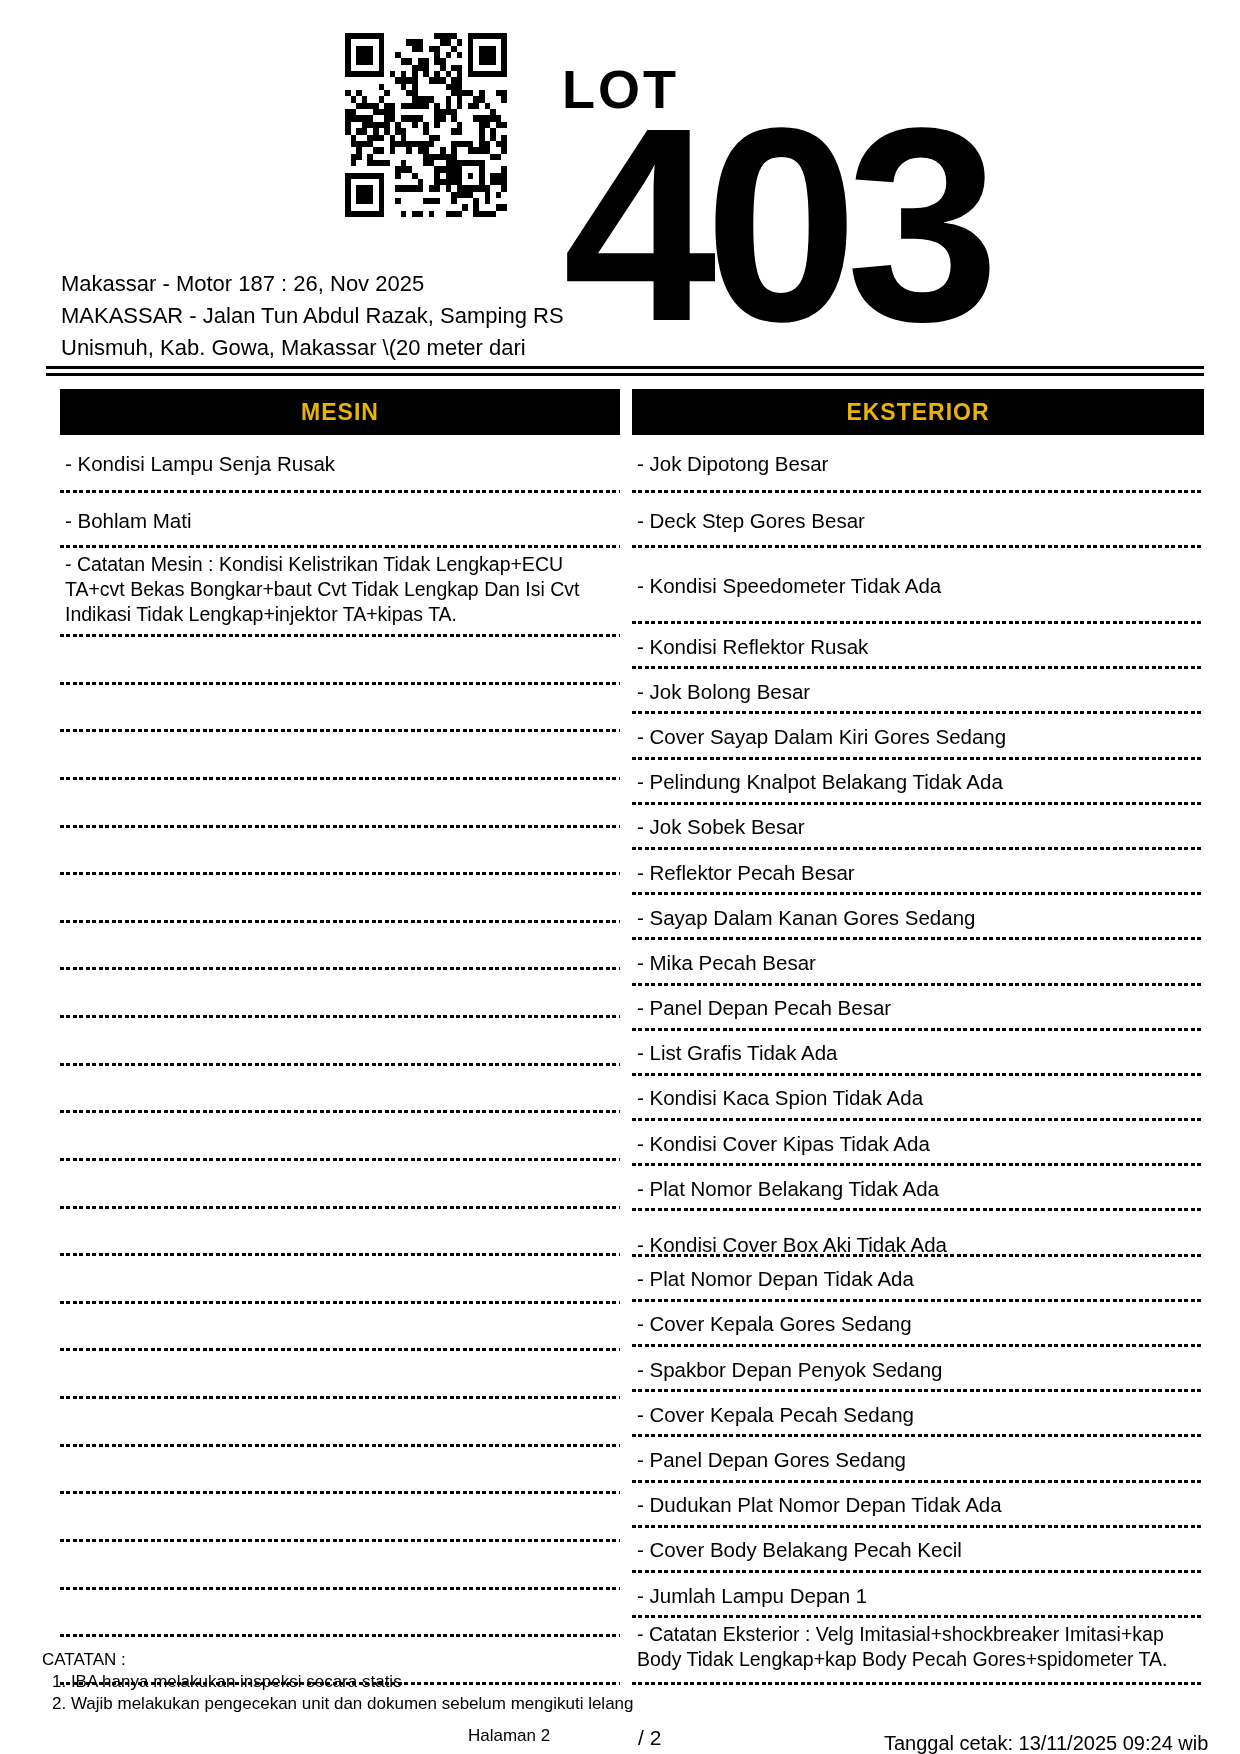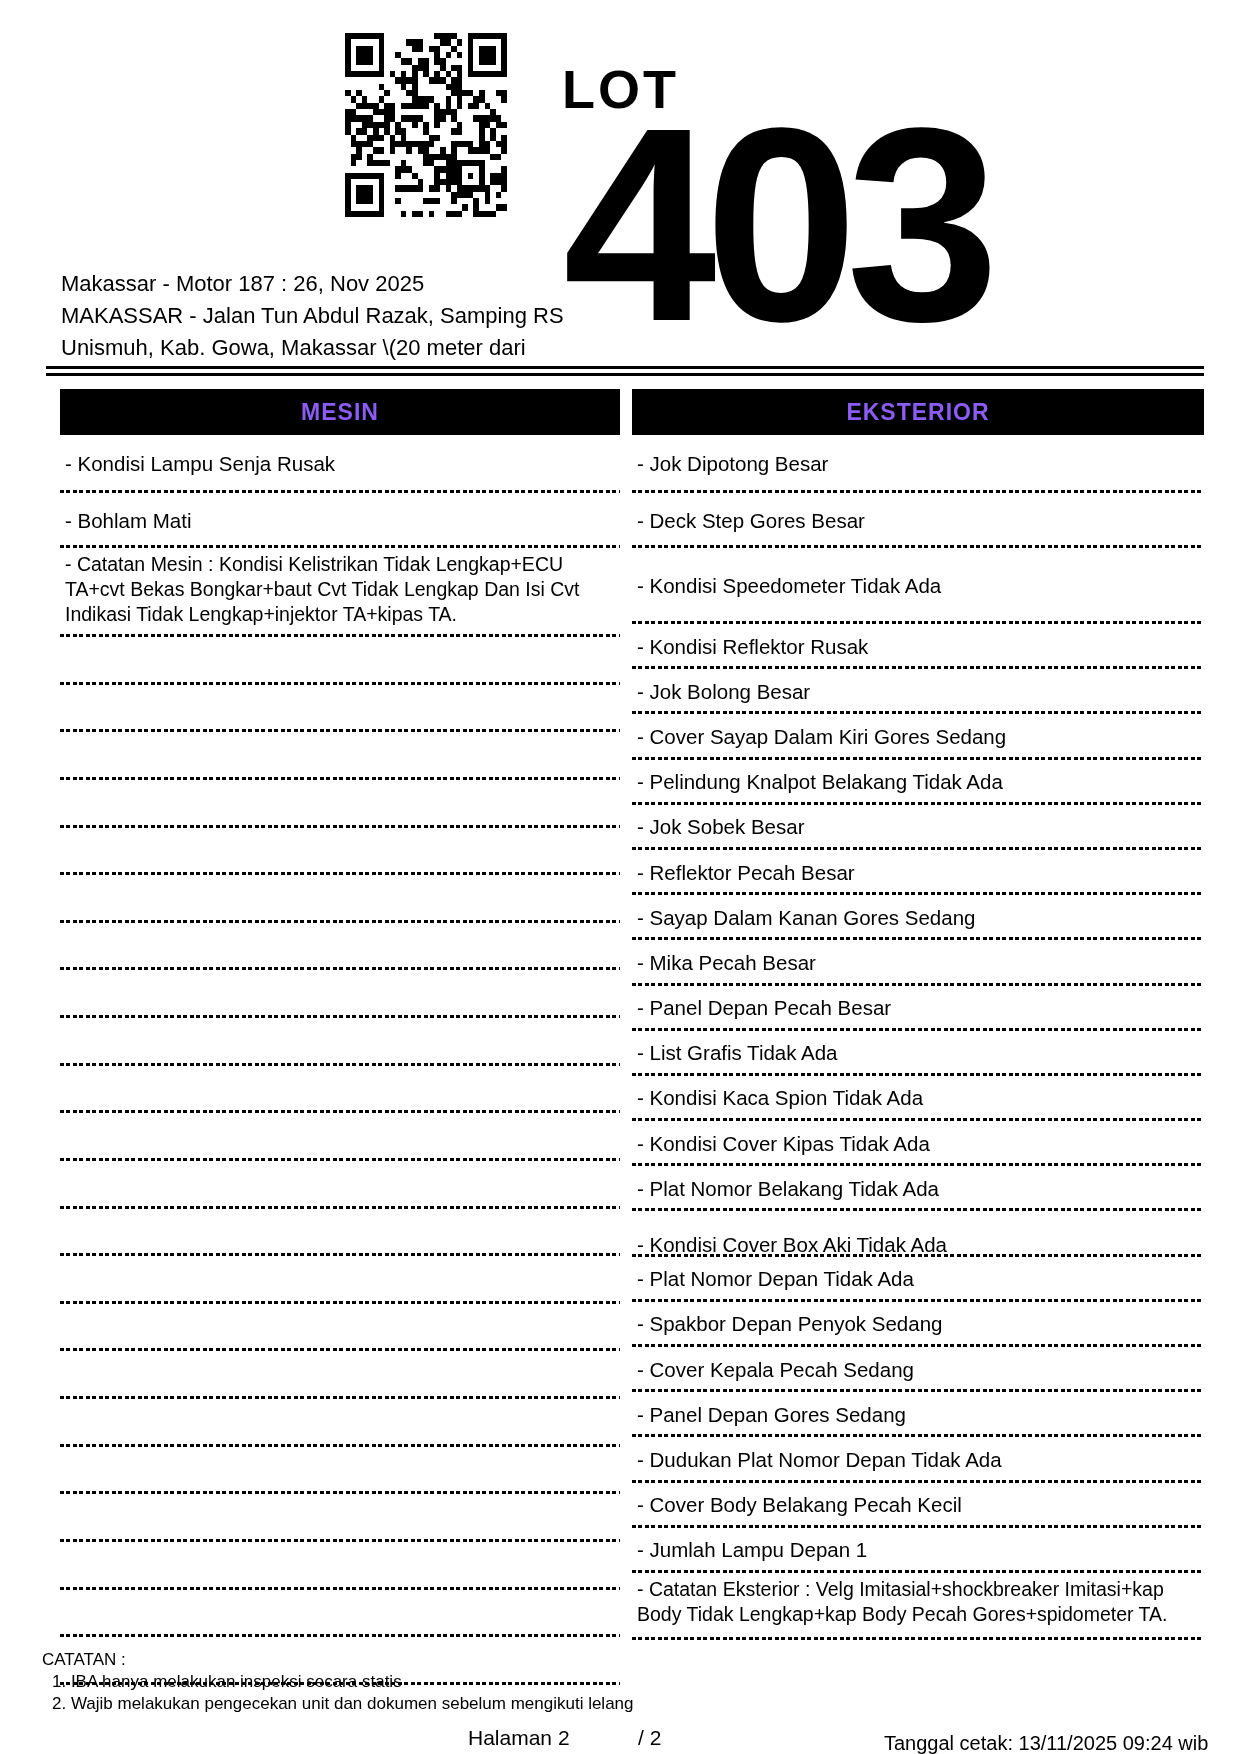--- a/index.html
+++ b/index.html
@@ -13,33 +13,33 @@
   .lot-label{position:absolute;left:562px;top:62px;font-size:54px;font-weight:700;letter-spacing:3px;line-height:1;}
   .lot-number{position:absolute;left:563px;top:86px;font-size:276px;font-weight:700;line-height:1;letter-spacing:-12px;}
   .address{position:absolute;left:61px;top:268px;font-size:22px;line-height:32px;}
   
   .rule{position:absolute;left:46px;top:366px;width:1158px;height:10px;box-sizing:border-box;
         border-top:3.5px solid #000;border-bottom:3.5px solid #000;}
   
   .table{position:absolute;left:60px;top:389px;width:1144px;display:flex;gap:12px;}
   .col-left{width:560px;}
   .col-right{width:572px;}
-  .colhead{height:46px;background:#000;color:#8b5cf6;display:flex;align-items:center;justify-content:center;
+  .colhead{height:46px;background:#000;color:#eab308;display:flex;align-items:center;justify-content:center;
            font-weight:700;font-size:23px;letter-spacing:1px;}
   .row{position:relative;display:flex;align-items:center;padding:0 5px;box-sizing:border-box;}
   .row::after{content:"";position:absolute;left:0;right:0;bottom:0;height:3px;
               background:repeating-linear-gradient(90deg,#000 0 4px,transparent 4px 6.5px);}
   .row-text{font-size:20.5px;}
   .row--note{align-items:flex-start;padding-top:4px;}
   .row--note .row-text{font-size:19.5px;line-height:25px;}
   
   .catatan-label{position:absolute;left:42px;top:1650px;font-size:17px;}
   .note-1{position:absolute;left:52px;top:1672px;font-size:17px;}
   .note-2{position:absolute;left:52px;top:1694px;font-size:17px;text-align:right;}
-  .page-label{position:absolute;left:468px;top:1726px;font-size:21px;}
+  .page-label{position:absolute;left:468px;top:1726px;font-size:17px;}
   .page-total{position:absolute;left:638px;top:1726px;font-size:21px;}
   .print-date{position:absolute;left:884px;top:1732px;font-size:20px;}
 </style>
 </head>
 <body>
 
 <div class="page">
 
   <div class="qr">
     <svg viewBox="0 0 29 29" preserveAspectRatio="none" shape-rendering="crispEdges">
@@ -543,20 +543,23 @@
           <div class="row" style="height: 45.2px;">
             <span class="row-text">- Plat Nomor Belakang Tidak Ada</span>
           </div>
           <div class="row" style="height: 45.2px; align-items: flex-end;">
             <span class="row-text">- Kondisi Cover Box Aki Tidak Ada</span>
           </div>
           <div class="row" style="height: 45.2px;">
             <span class="row-text">- Plat Nomor Depan Tidak Ada</span>
           </div>
           <div class="row" style="height: 45.2px;">
+            <span class="row-text">- Cover Kepala Gores Sedang</span>
+          </div>
+          <div class="row" style="height: 45.2px;">
             <span class="row-text">- Spakbor Depan Penyok Sedang</span>
           </div>
           <div class="row" style="height: 45.2px;">
             <span class="row-text">- Cover Kepala Pecah Sedang</span>
           </div>
           <div class="row" style="height: 45.2px;">
             <span class="row-text">- Panel Depan Gores Sedang</span>
           </div>
           <div class="row" style="height: 45.2px;">
             <span class="row-text">- Dudukan Plat Nomor Depan Tidak Ada</span>

